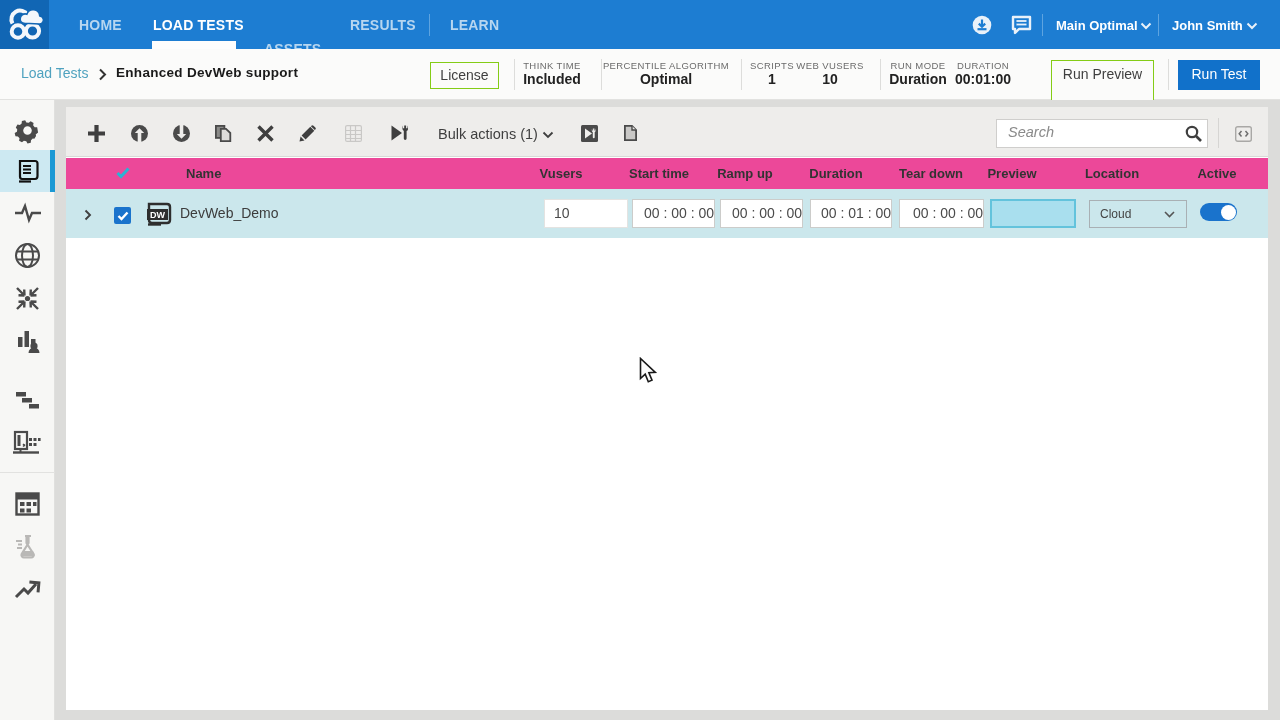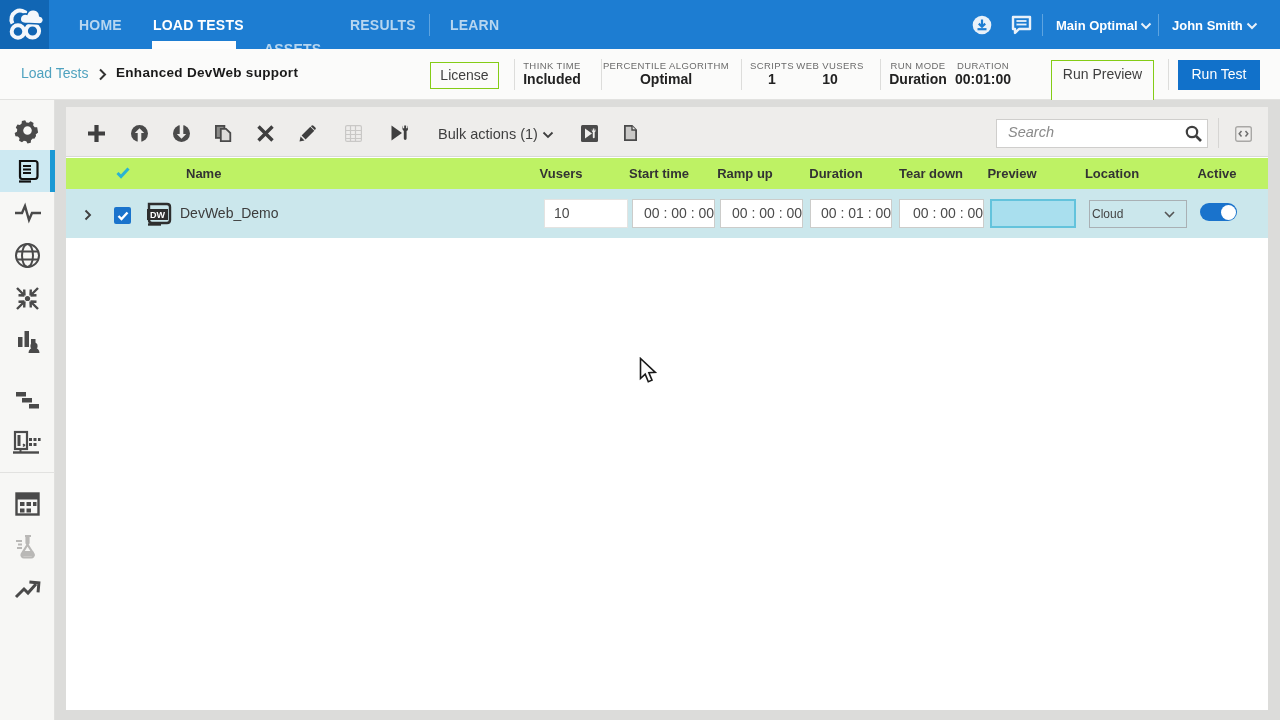--- a/index.html
+++ b/index.html
@@ -32,21 +32,21 @@
 
 #sidebar { position:absolute; left:0; top:100px; width:55px; height:620px; background:#f7f7f5;
   border-right:1px solid #e0e0de; }
 #sidesel { position:absolute; left:0; top:50px; width:55px; height:42px; background:#cde9f2; }
 #sideselbar { position:absolute; left:50px; top:50px; width:5px; height:42px; background:#1c99d4; }
 
 
 #panel { position:absolute; left:66px; top:107px; width:1202px; height:603px; background:#ffffff; }
 #toolbar { position:absolute; left:0; top:0; width:1202px; height:50px; background:#eeedeb;
   border-bottom:1px solid #d9d9d7; }
-#thead { position:absolute; left:0; top:51px; width:1202px; height:32px; background:#bef264;text-align:center; }
+#thead { position:absolute; left:0; top:51px; width:1202px; height:32px; background:#ec4899;text-align:center; }
 .th { position:absolute; top:8px; font-size:13px; font-weight:bold; color:#333;
   transform:translateX(-50%); white-space:nowrap; }
 #row { position:absolute; left:0; top:82px; width:1202px; height:49px; background:#cbe7ec; }
 
 .tinput { position:absolute; top:10px; height:29px; background:#fff; border:1px solid #ccccca;
   font-size:14px; color:#4a4a4a; text-align:right; line-height:27px;padding-left:6px; }
 </style>
 </head>
 <body>
 
@@ -338,21 +338,21 @@
       <path d="M3 22.5 H 16" stroke="#2e2e2e" stroke-width="2.4"></path>
     </svg>
     <div class="abs" style="left:114px; top:16px; font-size:14px; color:#3c3c3c;">DevWeb_Demo</div>
 
     <div class="tinput" style="left:478px; width:84px; border-color:#e4e3e1; text-align:left; padding-left:9px;">10</div>
     <div class="tinput" style="left:566px; width:83px;">00 : 00 : 00</div>
     <div class="tinput" style="left:654px; width:83px;">00 : 00 : 00</div>
     <div class="tinput" style="left:744px; width:82px;">00 : 01 : 00</div>
     <div class="tinput" style="left:833px; width:85px;">00 : 00 : 00</div>
     <div class="abs" style="left:924px; top:10px; width:86px; height:29px; background:#a9dfee; border:2px solid #63c3dc;"></div>
-    <div class="abs" style="left:1023px; top:11px; width:98px; height:28px; border:1px solid #a9b0b4; font-size:12px; color:#444; line-height:26px; padding-left:2px;">Cloud</div>
+    <div class="abs" style="left:1023px; top:11px; width:98px; height:28px; border:1px solid #a9b0b4; font-size:12px; color:#444; line-height:26px; padding-left:10px;">Cloud</div>
     <svg class="abs" style="left:1098px; top:22px;" width="11" height="7" viewBox="0 0 11 7">
         <path d="M1 1 L5.5 5.5 L10 1" stroke="#555" stroke-width="1.6" fill="none"></path>
       </svg>
     <div class="abs" style="left:1134px; top:14px; width:37px; height:18px; background:#1a73cc; border-radius:10px;">
       <div style="position:absolute; right:1.5px; top:1.5px; width:15px; height:15px; background:#fff; border-radius:50%;"></div>
     </div>
   </div>
 </div>
 
 <svg class="abs" style="left:639px; top:357px;" width="19" height="28" viewBox="0 0 19 28">

